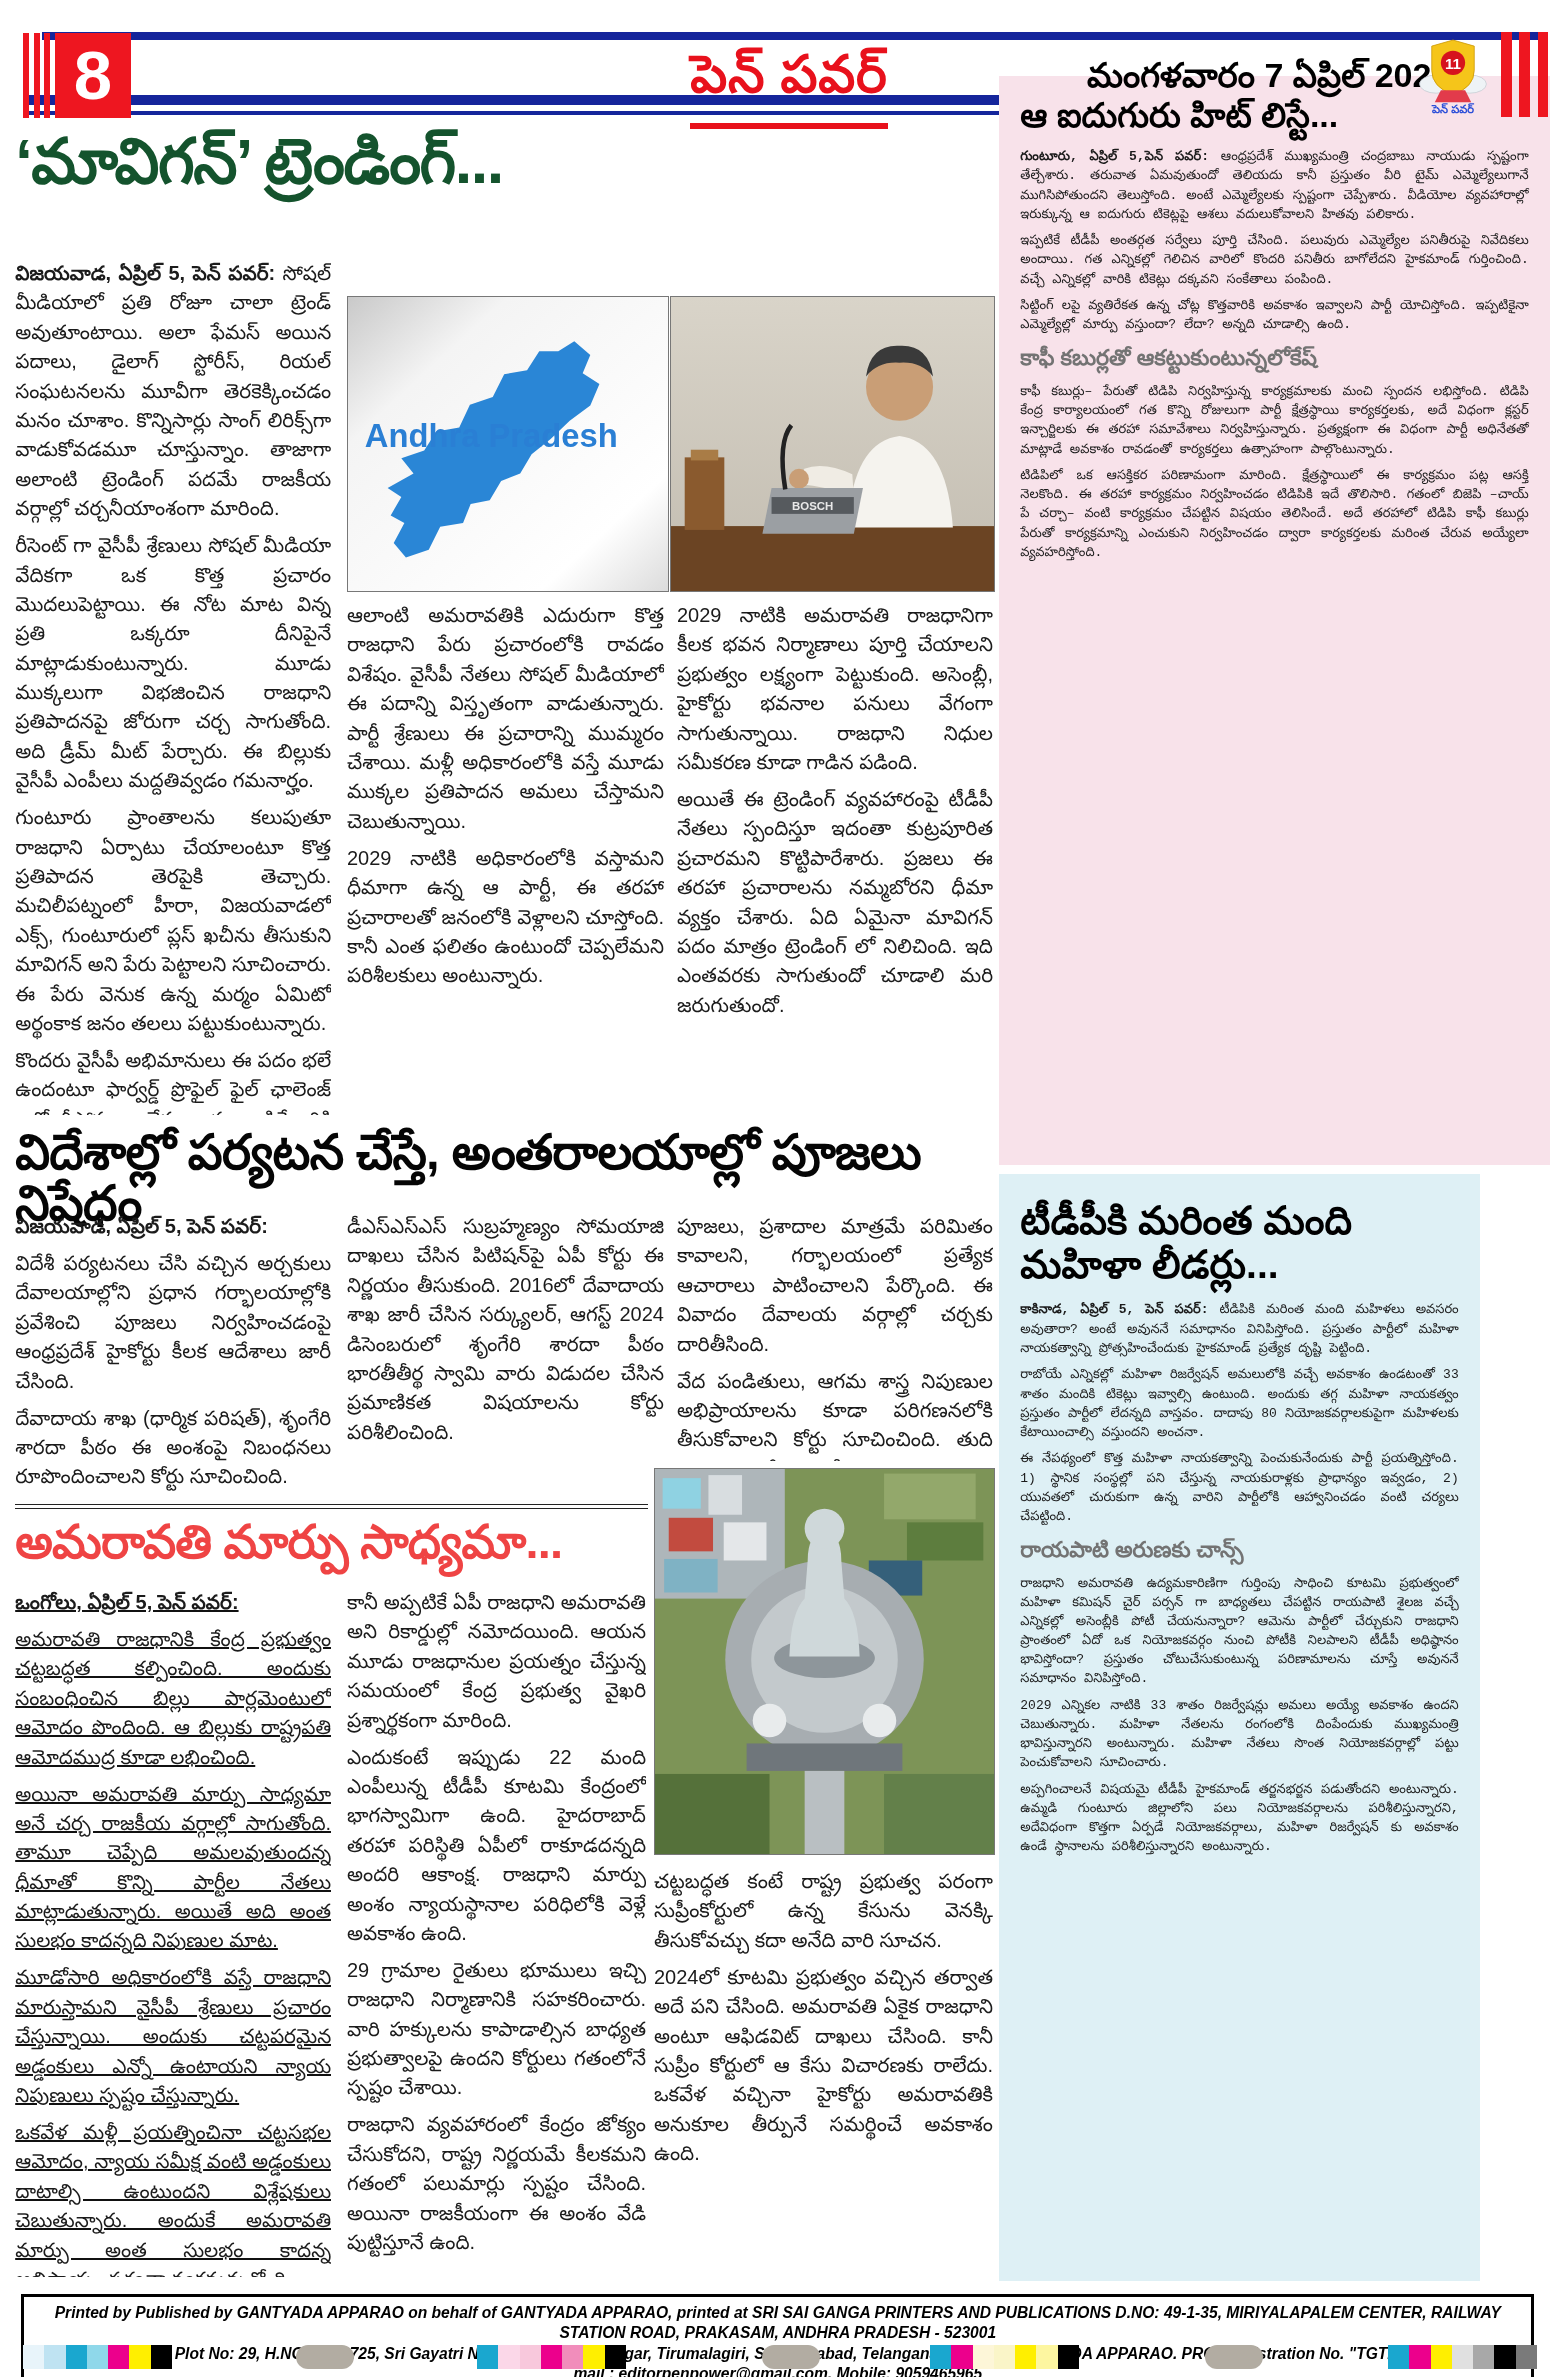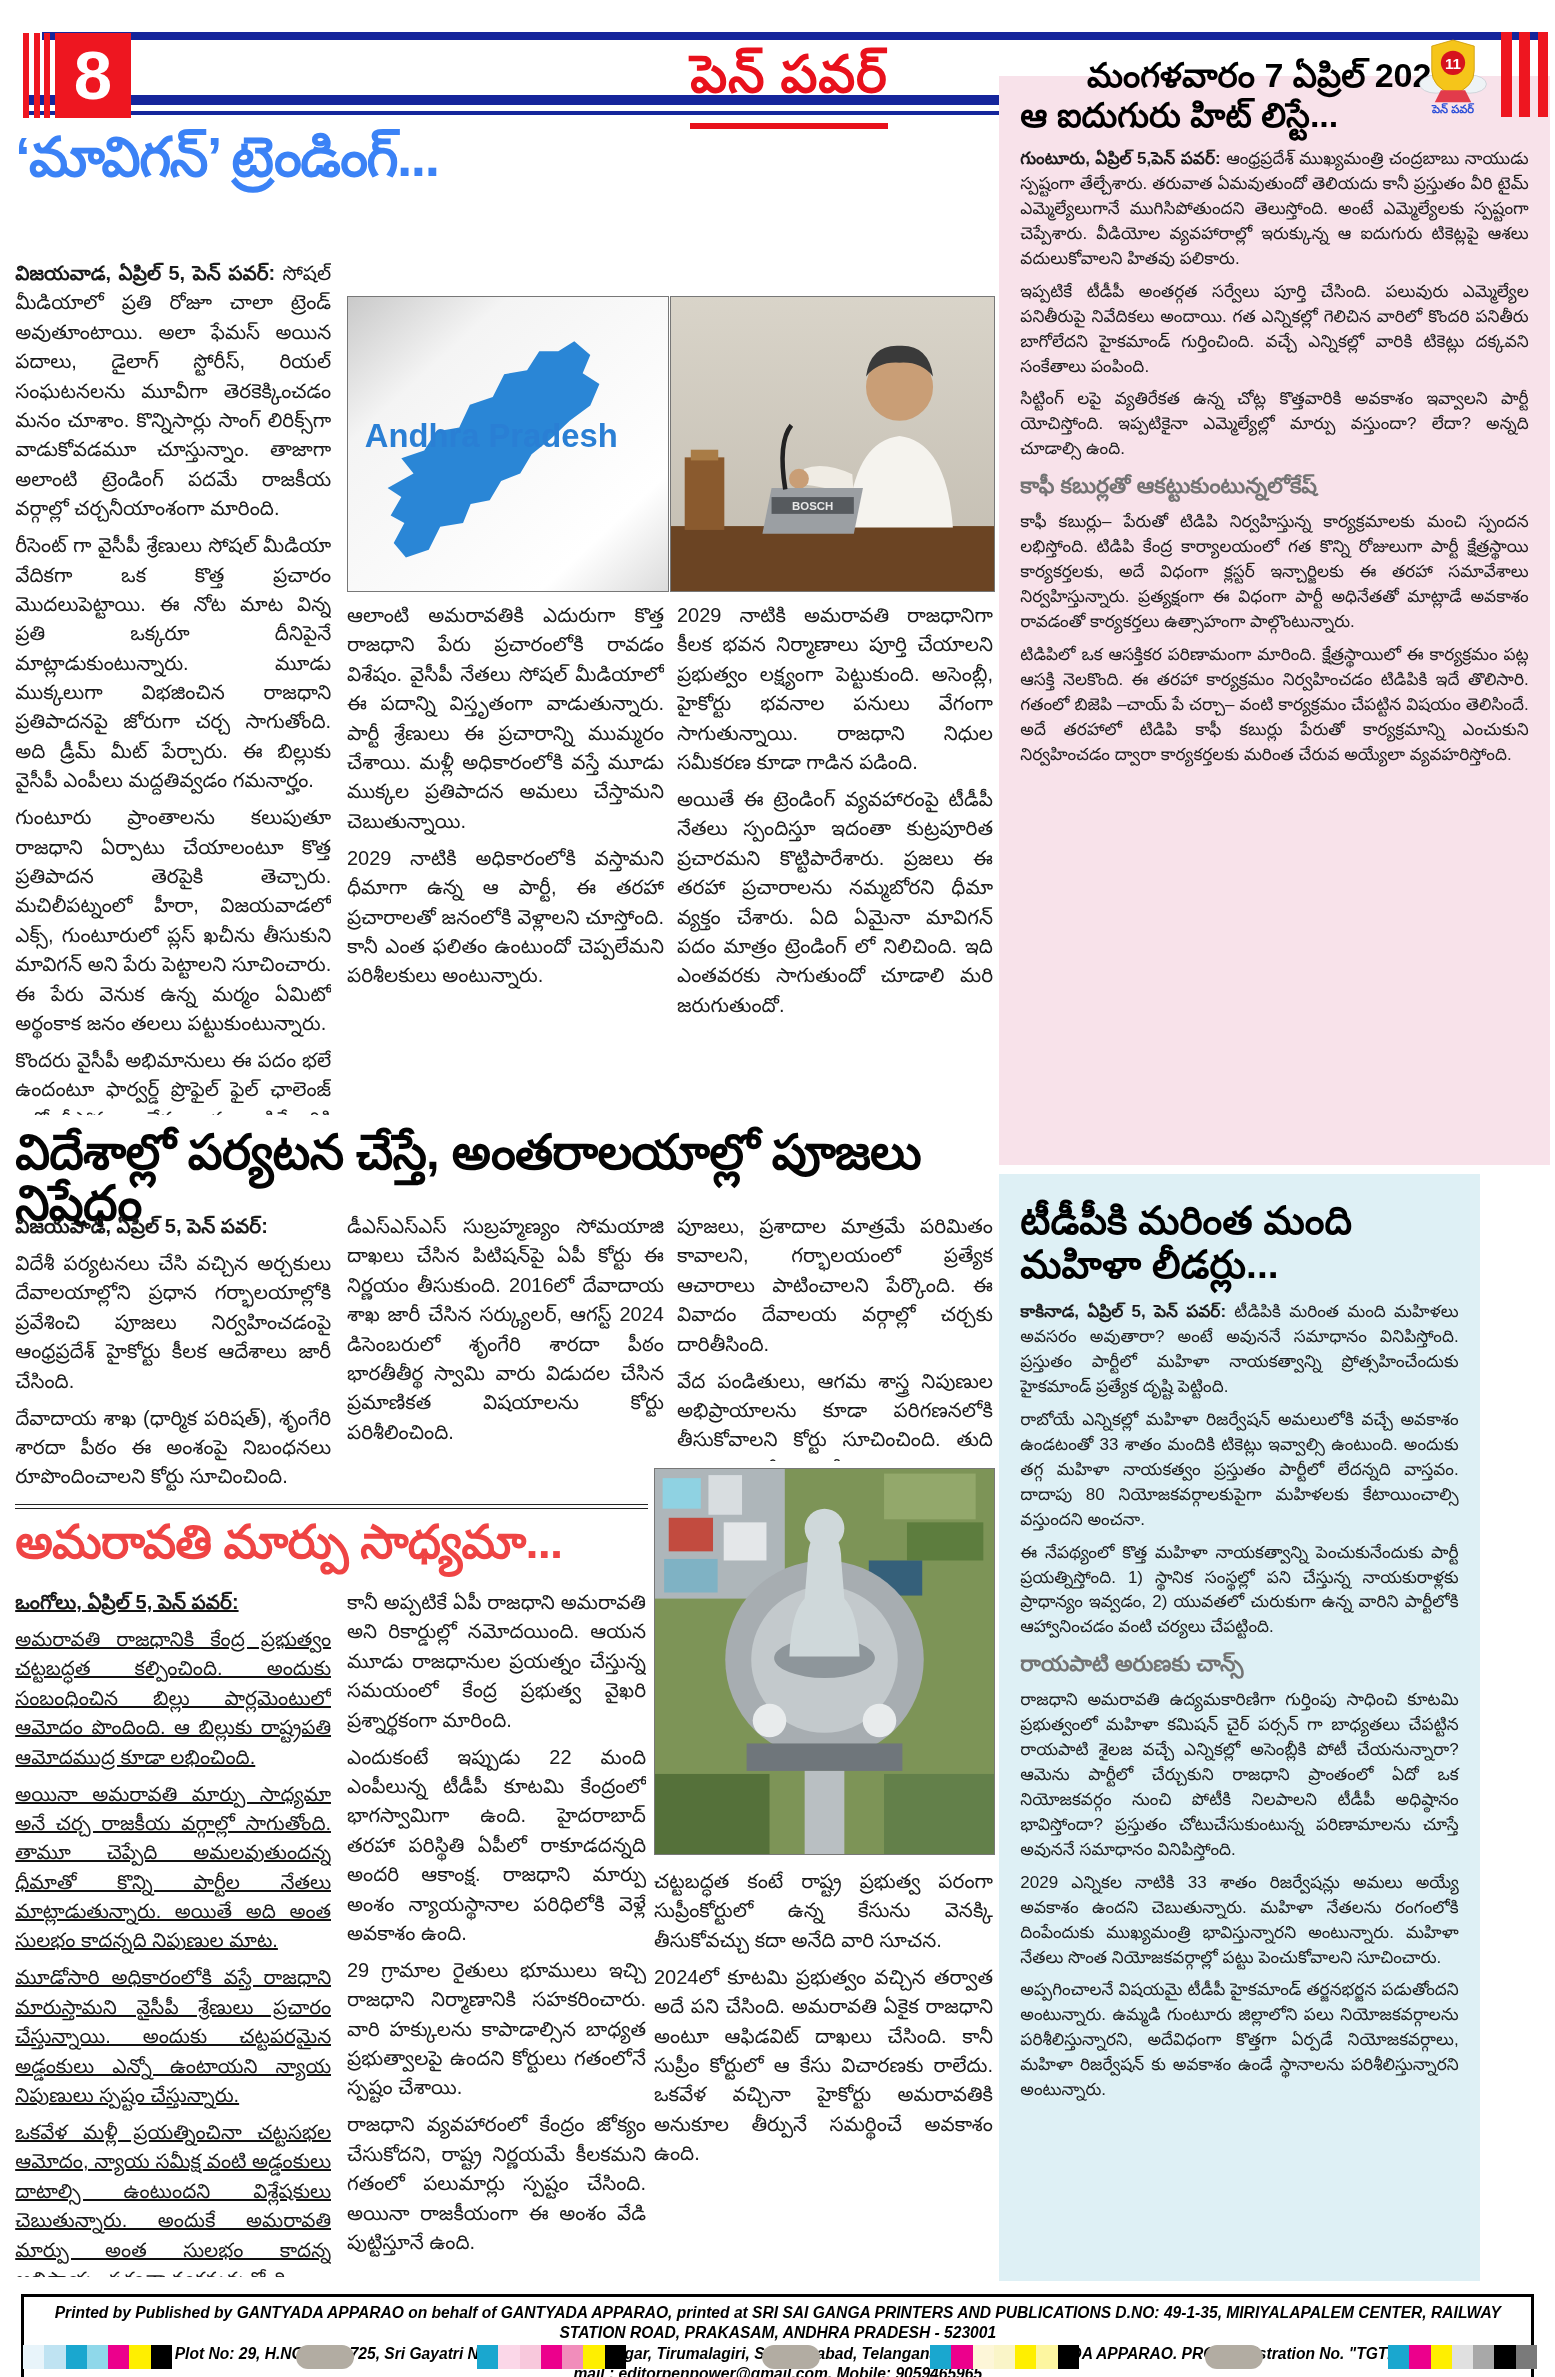--- a/index.html
+++ b/index.html
@@ -22,41 +22,41 @@
   .logo{position:absolute;left:1415px;top:37px;width:76px;height:82px;z-index:4;}
   .right-stripes{position:absolute;left:1501px;top:32px;display:flex;gap:7.6px;z-index:3;}
   .right-stripes i{display:block;width:10.7px;height:85px;background:#ee1620;}
   
   .col{position:absolute;overflow:hidden;}
   .bp{margin:0 0 7.6px 0;font-size:20px;line-height:1.47;text-align:justify;color:#1b1b1b;}
   .bp b{font-weight:bold;}
   .byline-inline b{font-weight:bold;}
   .sub-head{margin:10.7px 0 6.1px 0;font-size:22px;font-weight:bold;color:#737373;}
   
-  .hl-main{position:absolute;left:15.2px;top:127px;width:980px;font-size:55px;font-weight:bold;
-           color:#3b82f6;letter-spacing:-1.5px;line-height:1.1;}
+  .hl-main{position:absolute;left:15.2px;top:127px;width:980px;font-size:63px;font-weight:bold;
+           color:#14532d;letter-spacing:-1.5px;line-height:1.1;}
   .img-frame{position:absolute;border:0.8px solid #777;overflow:hidden;background:#ddd;}
   .map-img{left:347px;top:296px;width:320px;height:294px;}
   .photo-img{left:670px;top:296px;width:323px;height:294px;}
   
   .hl-2{position:absolute;left:15.2px;top:1127px;width:980px;font-size:49px;font-weight:bold;
         color:#050505;line-height:1.05;letter-spacing:-0.8px;}
   
   .sep3{position:absolute;left:15.2px;top:1504px;width:633px;border-top:1.5px solid #222;border-bottom:1.5px solid #222;height:3px;}
   .hl-3{position:absolute;left:15.2px;top:1517px;width:633px;font-size:47px;font-weight:bold;
         color:#ef4444;line-height:1.05;letter-spacing:-0.8px;}
   .buddha-img{left:654px;top:1468px;width:339px;height:385px;}
   
   .pink-box{position:absolute;left:999px;top:76px;width:551px;height:1089px;background:#f8e2ea;
             padding:20px 21.3px;box-sizing:border-box;overflow:hidden;}
   .blue-box{position:absolute;left:999px;top:1174px;width:481px;height:1107px;background:#def0f5;
             padding:20px 21.3px;box-sizing:border-box;overflow:hidden;}
   .box-hl{font-size:34px;font-weight:bold;color:#000;margin:0 0 12.2px 0;line-height:1.15;}
   .box-hl.big{font-size:39px;margin-top:4.6px;}
-  .pink-box .bp,.blue-box .bp{font-size:17px;}
+  .pink-box .bp,.blue-box .bp{font-size:13px;font-family:Liberation Mono, monospace;}
   
   .imprint{position:absolute;left:21.3px;top:2294px;width:1513px;box-sizing:border-box;border:3px solid #000;
            padding:6.1px 10.7px;text-align:center;font-style:italic;font-weight:bold;font-size:15.6px;line-height:1.3;color:#000;}
   .bars{position:absolute;left:0;top:2345px;width:1555px;height:24.4px;}
   .swgroup{position:absolute;top:0;display:flex;}
   .sw{display:block;width:21.3px;height:24.4px;}
   .blob{position:absolute;top:0;width:58px;height:24.4px;background:#b2aca2;border-radius:12.2px;}
 </style>
 </head>
 <body>

